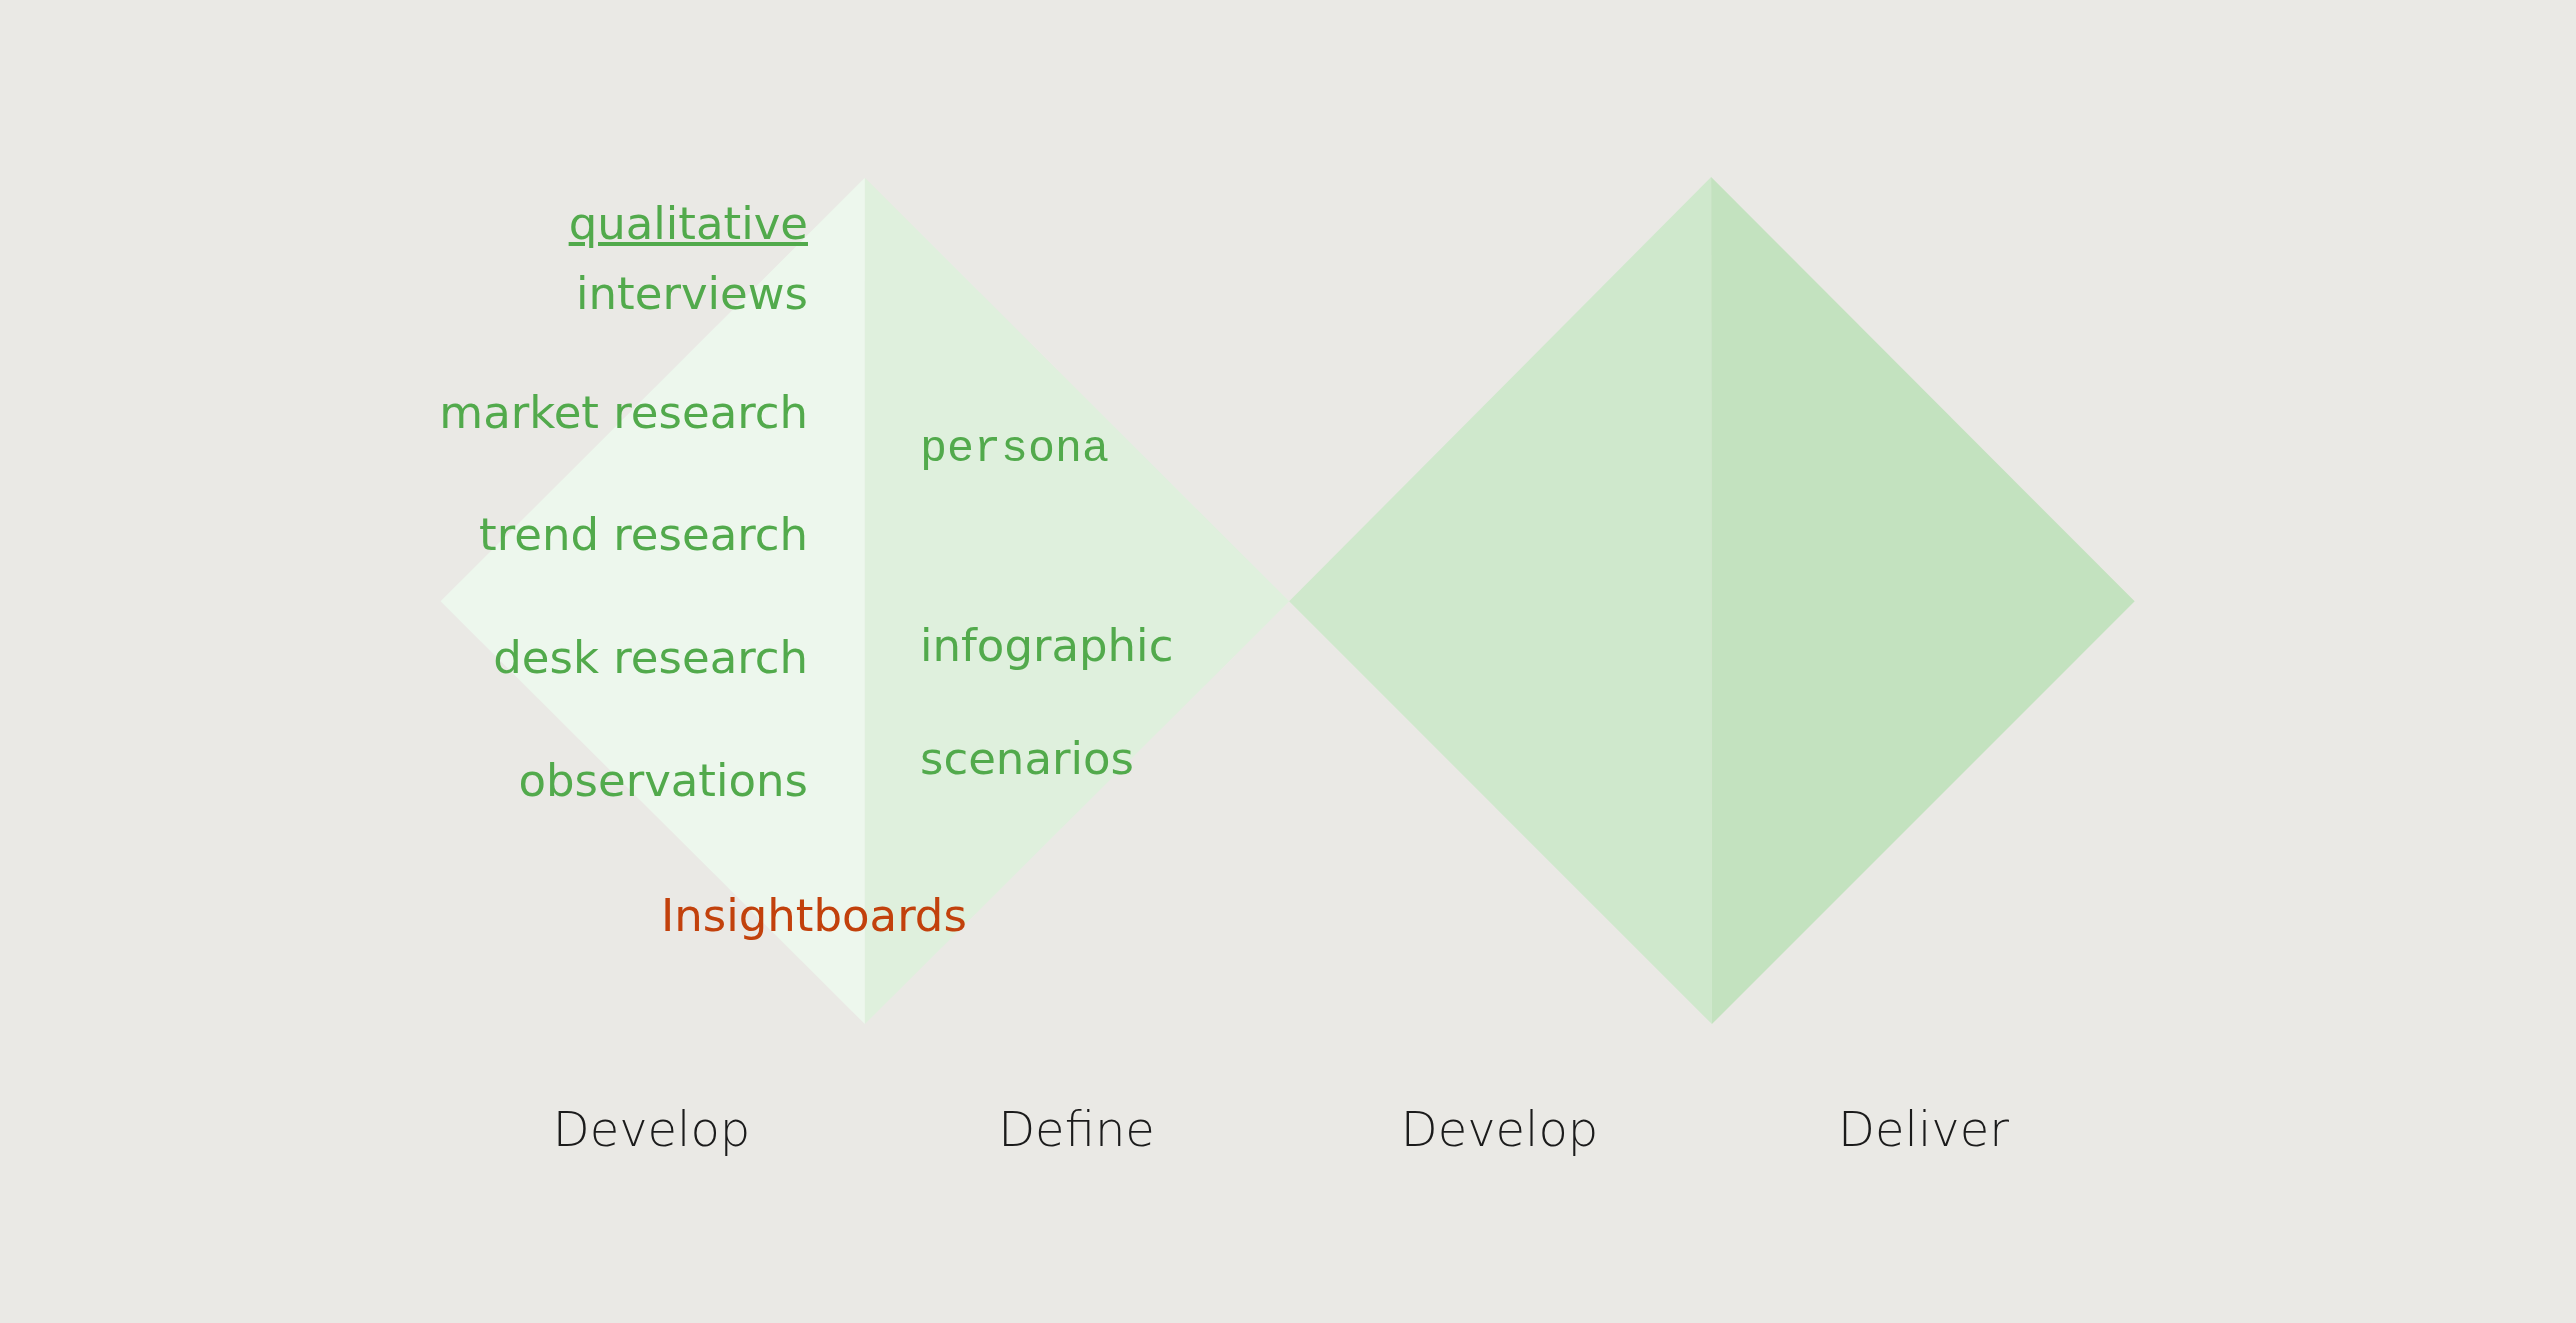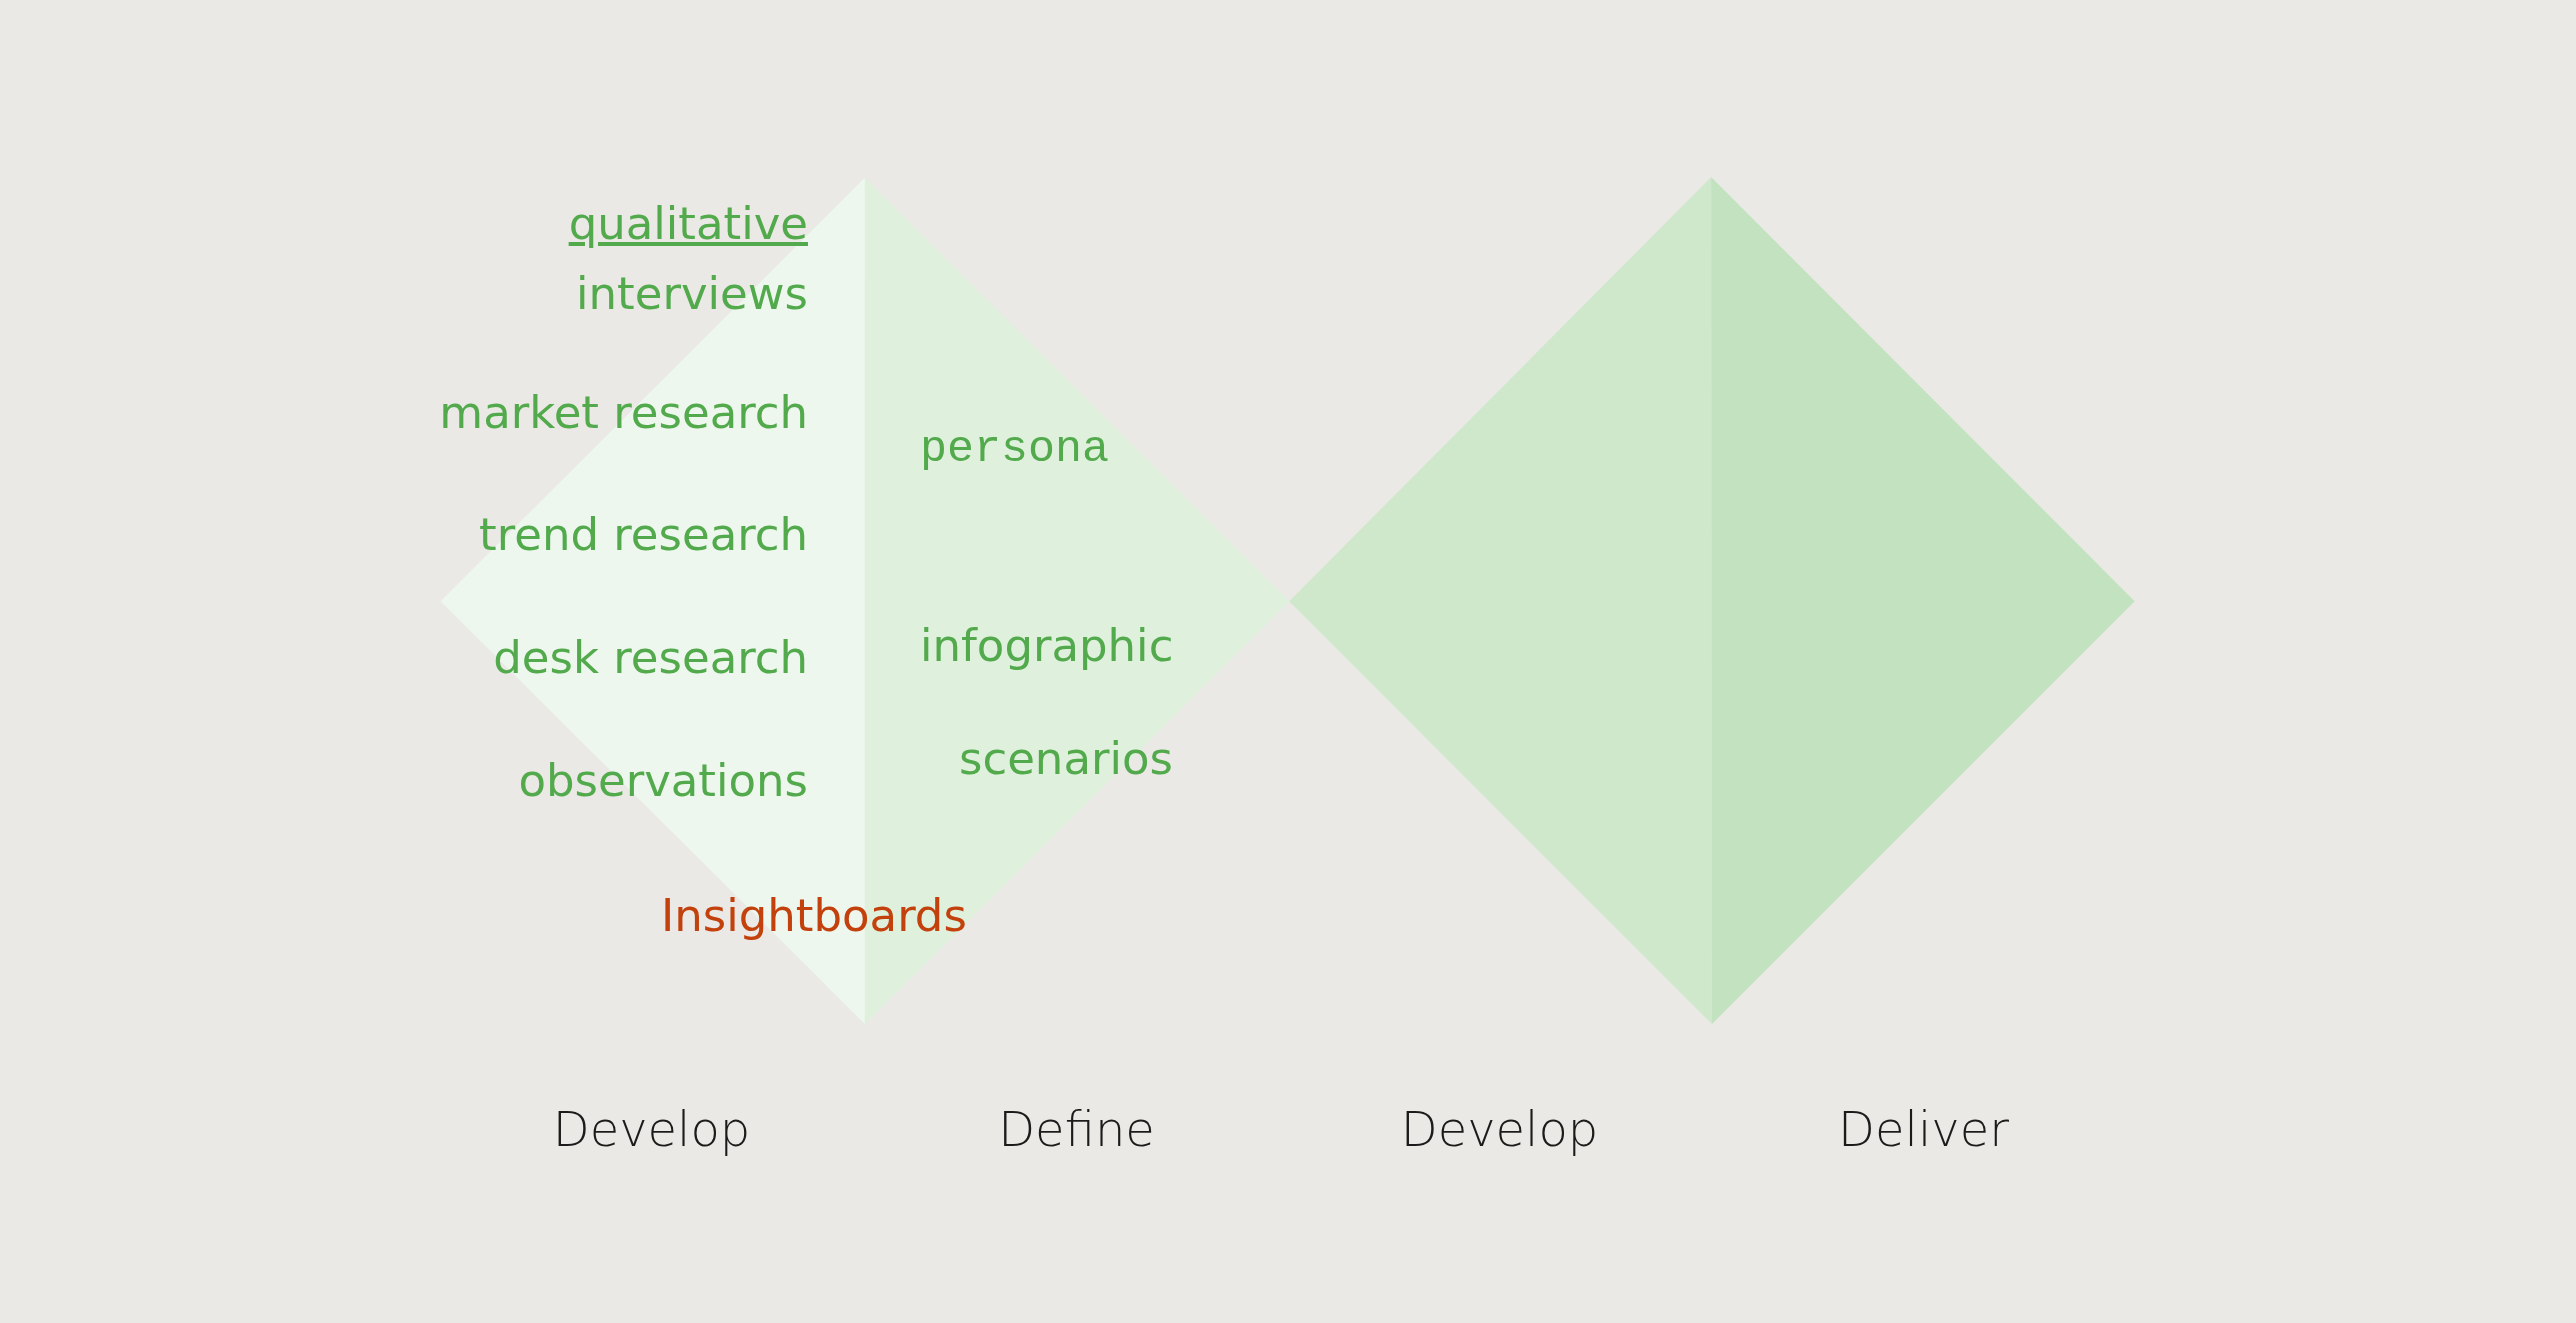--- a/index.html
+++ b/index.html
@@ -93,21 +93,21 @@
     </div>
   </div>
 
   <div>
     <div class="row-float" style="left: 920px; top: 427px; color: rgb(82, 170, 76); font-family: Liberation Mono, monospace;">
       <span>persona</span>
     </div>
     <div class="row-float" style="left: 920px; top: 582px; color: rgb(82, 170, 76); margin-top: 41px;">
       <span>infographic</span>
     </div>
-    <div class="row-float" style="left: 959px; top: 736px; color: rgb(82, 170, 76);">
+    <div class="row-float" style="left: 920px; top: 736px; color: rgb(82, 170, 76);">
       <span>scenarios</span>
     </div>
   </div>
 
   <div class="phases">
     <div class="phase" style="left: 489px; color: rgb(27, 27, 27);">
       <span>Develop</span>
     </div>
     <div class="phase" style="left: 1337px; color: rgb(27, 27, 27);">
       <span>Develop</span>

